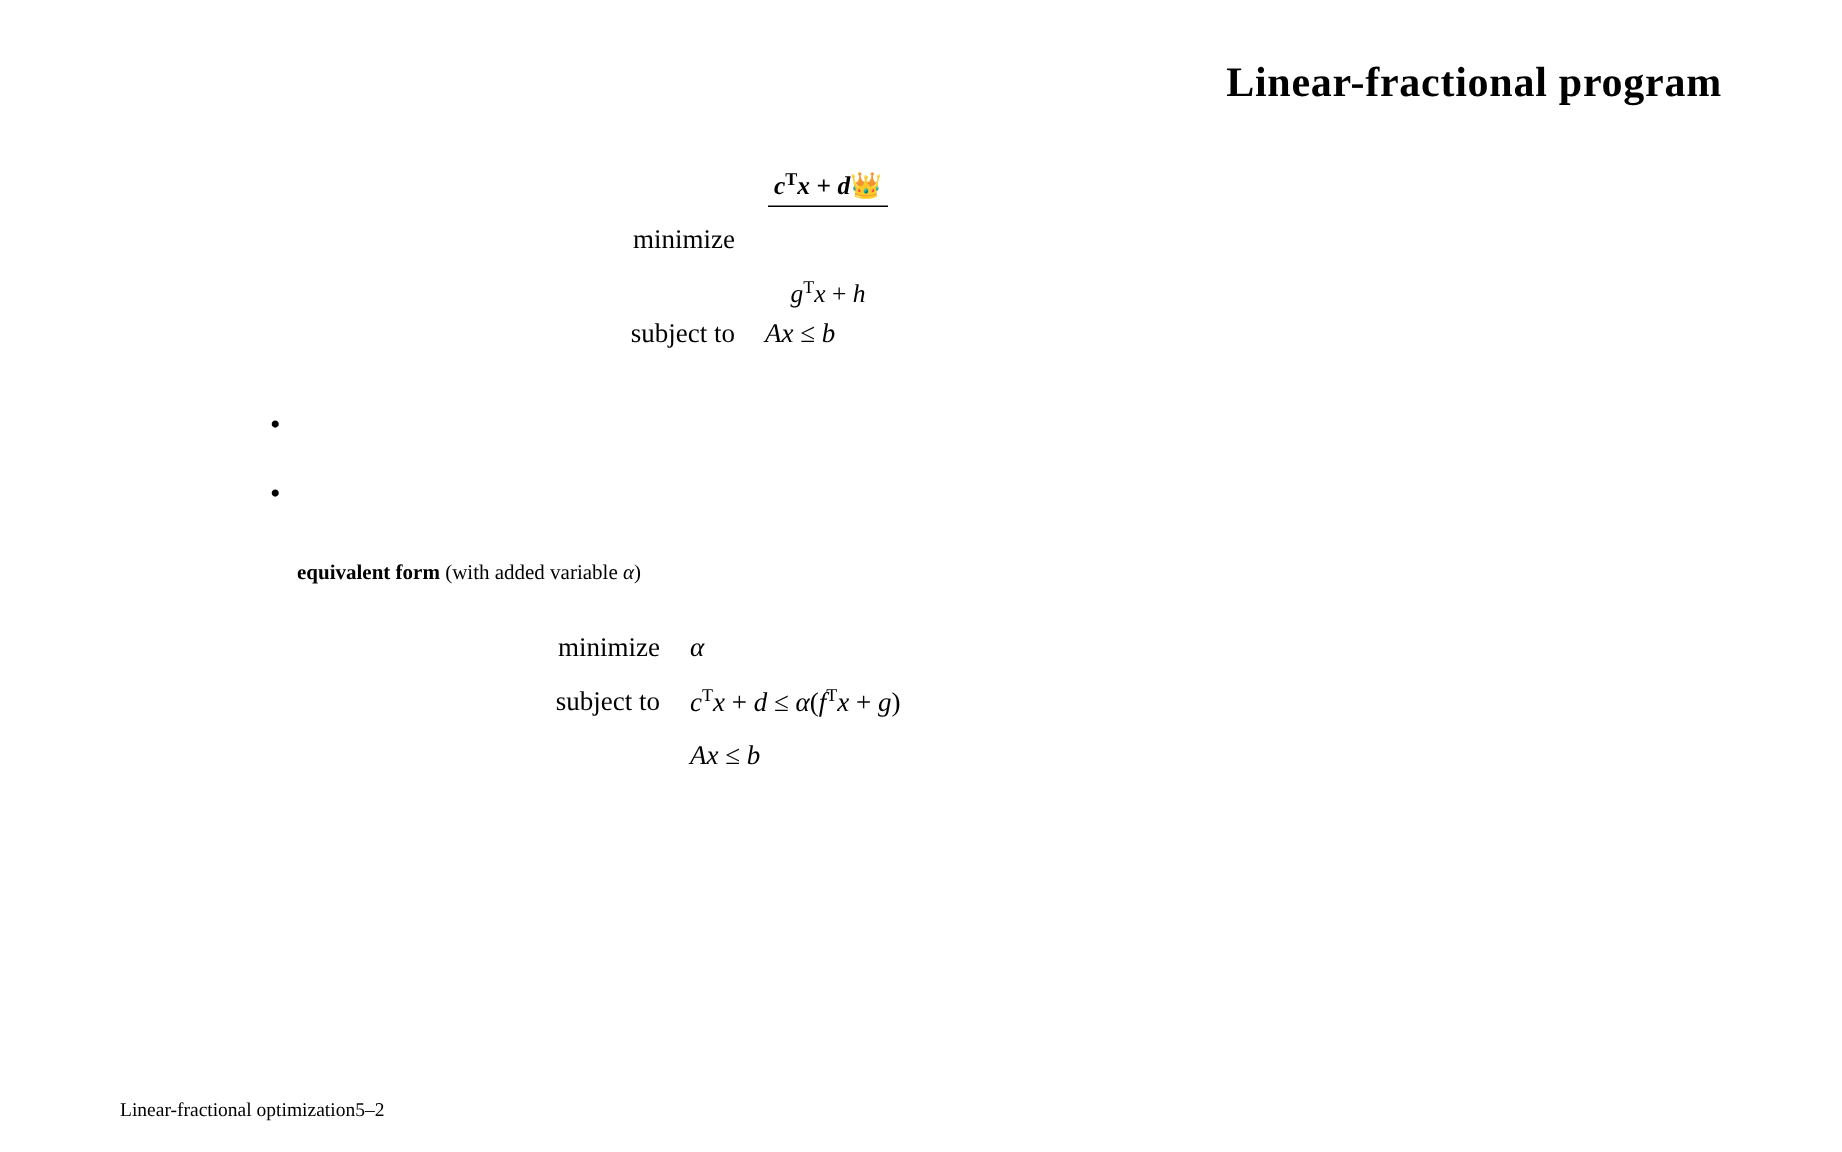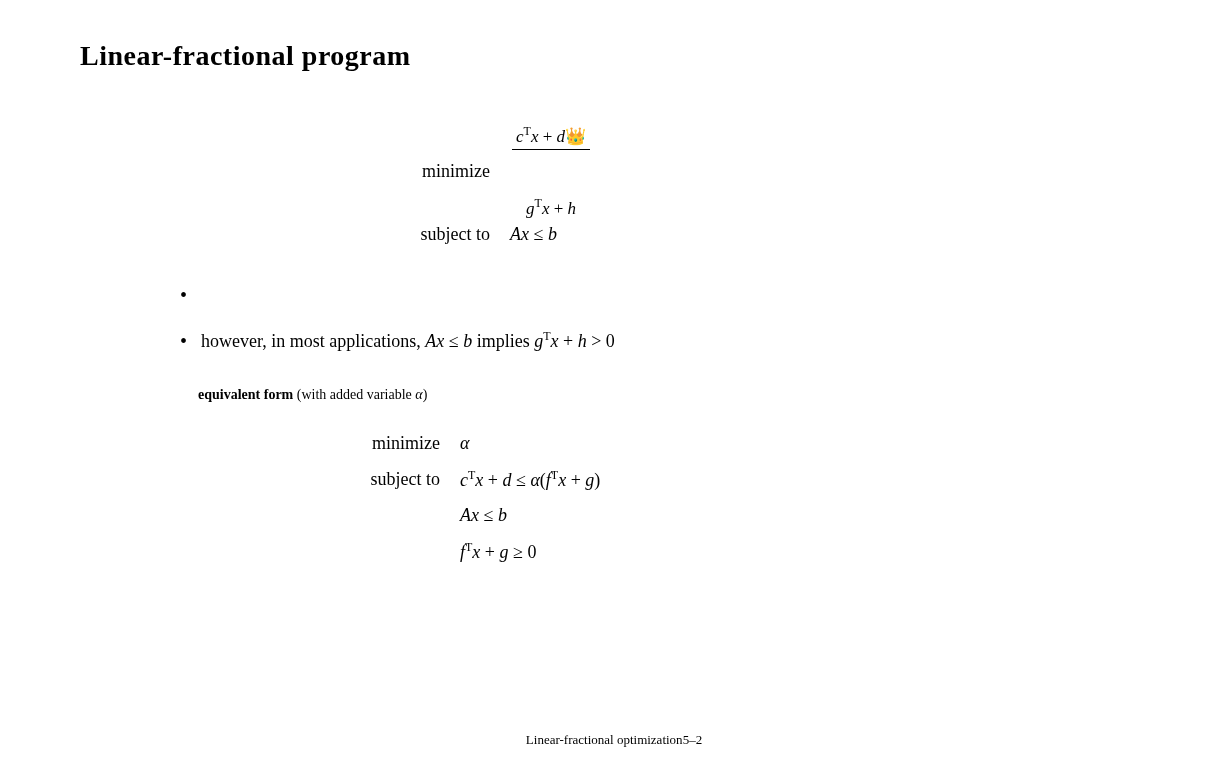--- a/index.html
+++ b/index.html
@@ -6,24 +6,24 @@
     body {
       background: #fff;
       font-family: 'Computer Modern', 'Latin Modern', Georgia, serif;
       color: #000;
       width: 1228px;
       min-height: 768px;
       position: relative;
       padding: 40px 80px 40px 80px;
     }
     .page-title {
-      text-align: left;
+      text-align: right;
       font-size: 28px;
       font-weight: bold;
-      margin-bottom: 52px;
+      margin-bottom: 40px;
       font-family: 'Computer Modern', Georgia, serif;
       letter-spacing: 0.5px;
     }
     .math-block {
       display: flex;
       flex-direction: column;
       align-items: flex-start;
       margin: 0 auto;
       width: fit-content;
       margin-left: 280px;
@@ -49,20 +49,21 @@
       display: inline-flex;
       flex-direction: column;
       align-items: center;
       vertical-align: middle;
       margin: 0 2px;
     }
     .fraction .numerator {
       border-bottom: 1.5px solid #000;
       padding: 0 4px 2px 4px;
       font-size: 17px;
+      font-weight: bold;
     }
     .fraction .denominator {
       padding: 2px 4px 0 4px;
       font-size: 17px;
       margin-top: 44px;
     }
     .bullet-section {
       margin: 20px 80px 20px 100px;
     }
     .bullet-item {
@@ -106,21 +107,21 @@
       text-align: right;
       margin-right: 20px;
       font-size: 18px;
     }
     .footer {
       position: absolute;
       bottom: 20px;
       left: 0;
       right: 0;
       display: flex;
-      justify-content: center;
+      justify-content: flex-start;
       padding: 0 80px;
       font-size: 13px;
       color: #000;
     }
     
     .italic { font-style: italic; }
     sup { font-size: 12px; vertical-align: super; }
     .roman { font-style: normal; }
   </style>
 </head>
@@ -152,23 +153,20 @@
 </div>
 
 <div class="bullet-section">
 
   <div class="bullet-item">
     <span class="bullet-dot">•</span>
   </div>
 
   <div class="bullet-item">
     <span class="bullet-dot">•</span>
-    <span class="bullet-text">
-      however, in most applications, <span class="italic">Ax</span> ≤ <span class="italic">b</span> implies <span class="italic">g</span><sup>T</sup><span class="italic">x</span> + <span class="italic">h</span> &gt; 0
-    </span>
   </div>
 </div>
 
 <div class="equiv-title">
   <strong>equivalent form</strong><span> (with added variable <span class="italic">α</span>)</span>
 </div>
 
 <div class="math-block2">
 
   <div class="math-row2">
@@ -185,24 +183,18 @@
     </div>
   </div>
 
   <div class="math-row2">
     <div class="math-label2"></div>
     <div class="math-content">
       <span class="italic">Ax</span> ≤ <span class="italic">b</span>
     </div>
   </div>
 
-  <div class="math-row2">
-    <div class="math-label2"></div>
-    <div class="math-content">
-      <span class="italic">f</span><sup>T</sup><span class="italic">x</span> + <span class="italic">g</span> ≥ 0
-    </div>
-  </div>
 </div>
 
 <div class="footer">
   <span>Linear-fractional optimization</span>
   <span>5–2</span>
 </div>
 
 </body></html>

